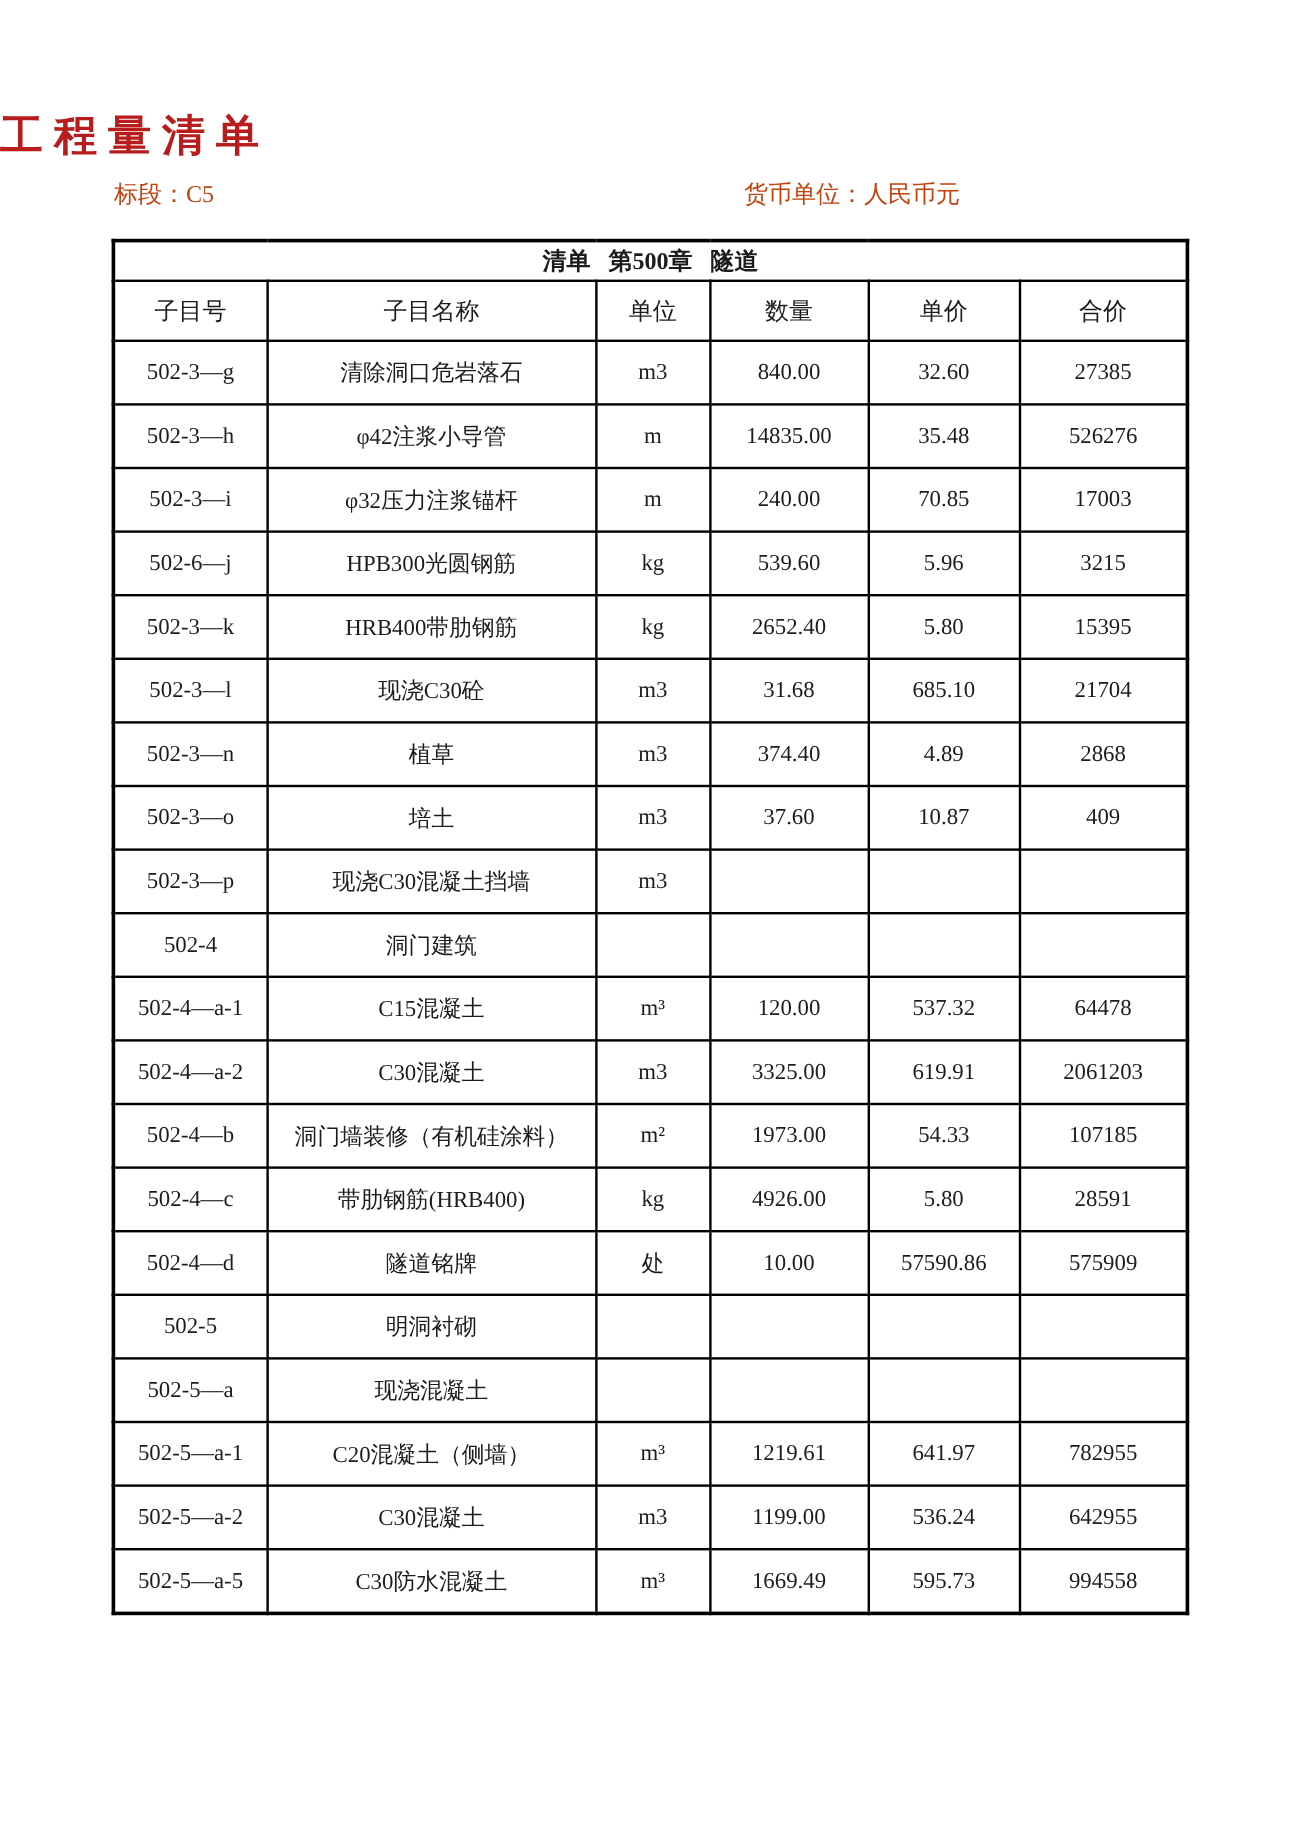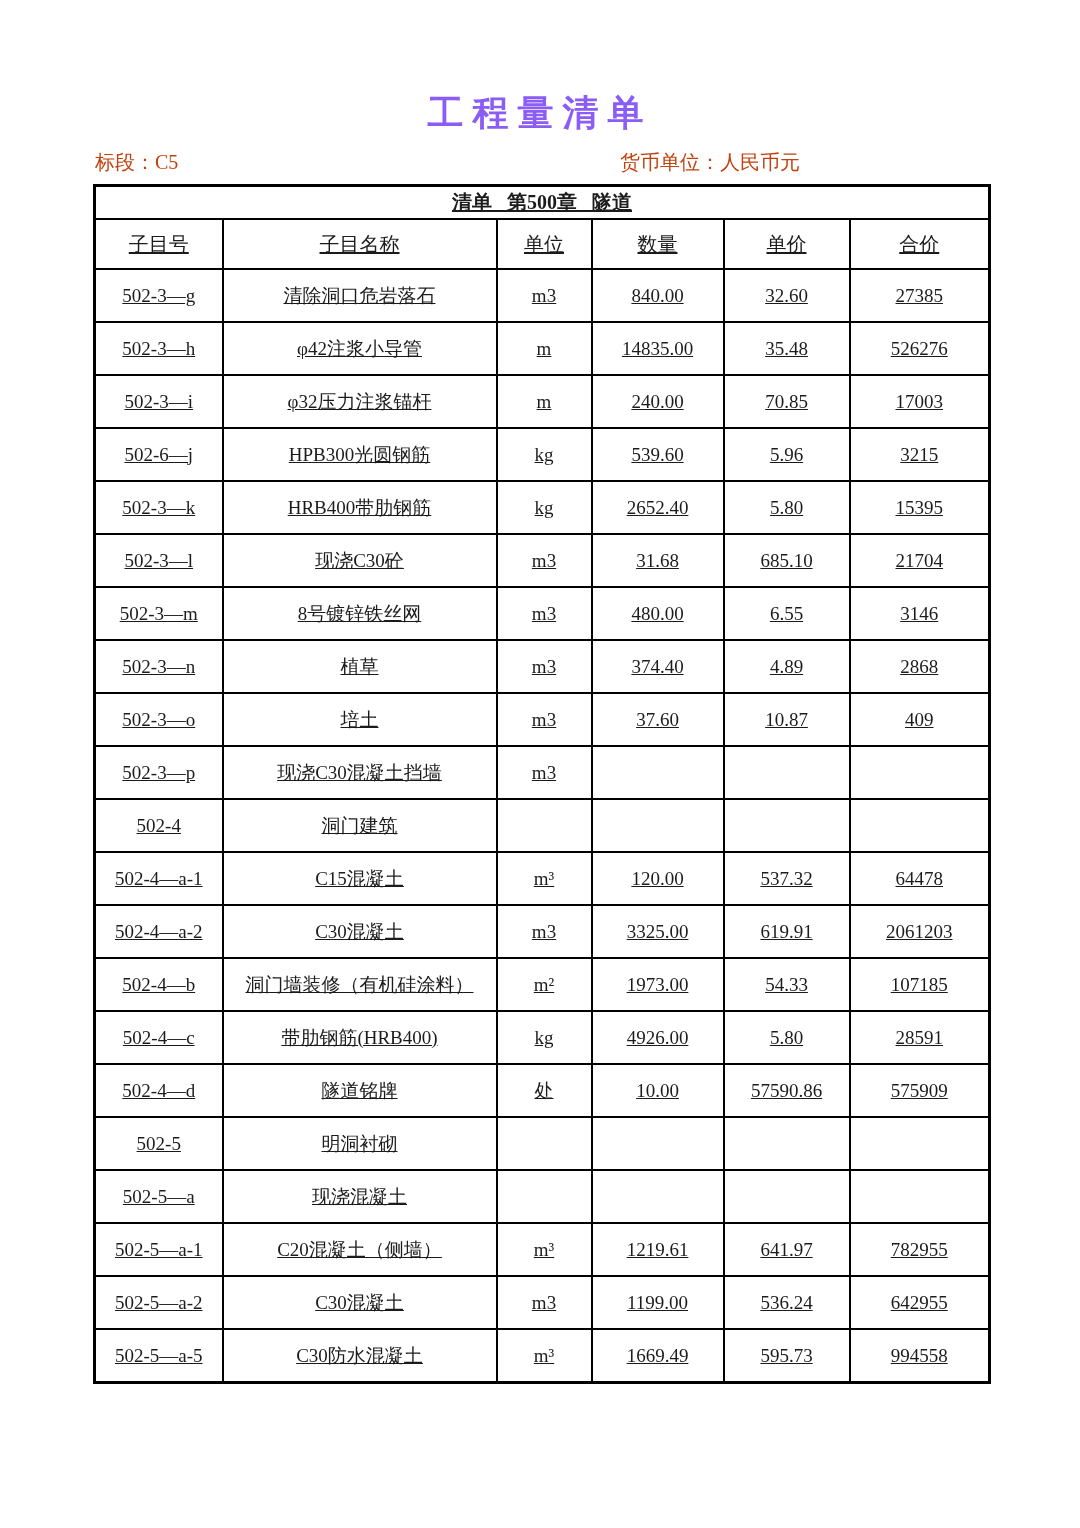--- a/index.html
+++ b/index.html
@@ -11,45 +11,43 @@
     position: relative;
     width: 1080px;
     height: 1528px;
     background: #ffffff;
     color: #1a1a1a;
     font-family: "Liberation Serif", "DejaVu Serif", serif;
     overflow: hidden;
   }
   .doc-title {
     padding-top: 92px;
-    text-align: center;
     font-size: 36px;
     line-height: 42px;
     font-weight: bold;
     letter-spacing: 9px;
-    color: #8b5cf6;
+    color: #b91c1c;
   }
   .meta-row {
     position: relative;
     margin: 14px 0 0 93px;
     width: 895px;
     height: 28px;
     font-size: 20px;
     line-height: 28px;
     color: #c2410c;
   }
   .meta-section { position: absolute; left: 2px; top: 0; }
   .meta-currency { position: absolute; left: 527px; top: 0; }
   table.boq {
-    margin: 8px 0 0 93px;
+    margin: 23px 0 0 93px;
     width: 895px;
     border-collapse: collapse;
     table-layout: fixed;
     border: 3px solid #000;
-    text-decoration: underline;
   }
   table.boq th, table.boq td {
     border: 2px solid #000;
     text-align: center;
     vertical-align: middle;
     font-weight: normal;
     font-size: 19px;
     color: #1c1c1c;
     padding: 0;
     overflow: hidden;
@@ -148,28 +146,20 @@
         </tr>
         <tr>
           <td class="col-id">502-3—l</td>
           <td class="col-name">现浇C30砼</td>
           <td class="col-unit">m3</td>
           <td class="col-qty">31.68</td>
           <td class="col-price">685.10</td>
           <td class="col-total">21704</td>
         </tr>
         <tr>
-          <td class="col-id">502-3—m</td>
-          <td class="col-name">8号镀锌铁丝网</td>
-          <td class="col-unit">m3</td>
-          <td class="col-qty">480.00</td>
-          <td class="col-price">6.55</td>
-          <td class="col-total">3146</td>
-        </tr>
-        <tr>
           <td class="col-id">502-3—n</td>
           <td class="col-name">植草</td>
           <td class="col-unit">m3</td>
           <td class="col-qty">374.40</td>
           <td class="col-price">4.89</td>
           <td class="col-total">2868</td>
         </tr>
         <tr>
           <td class="col-id">502-3—o</td>
           <td class="col-name">培土</td>

